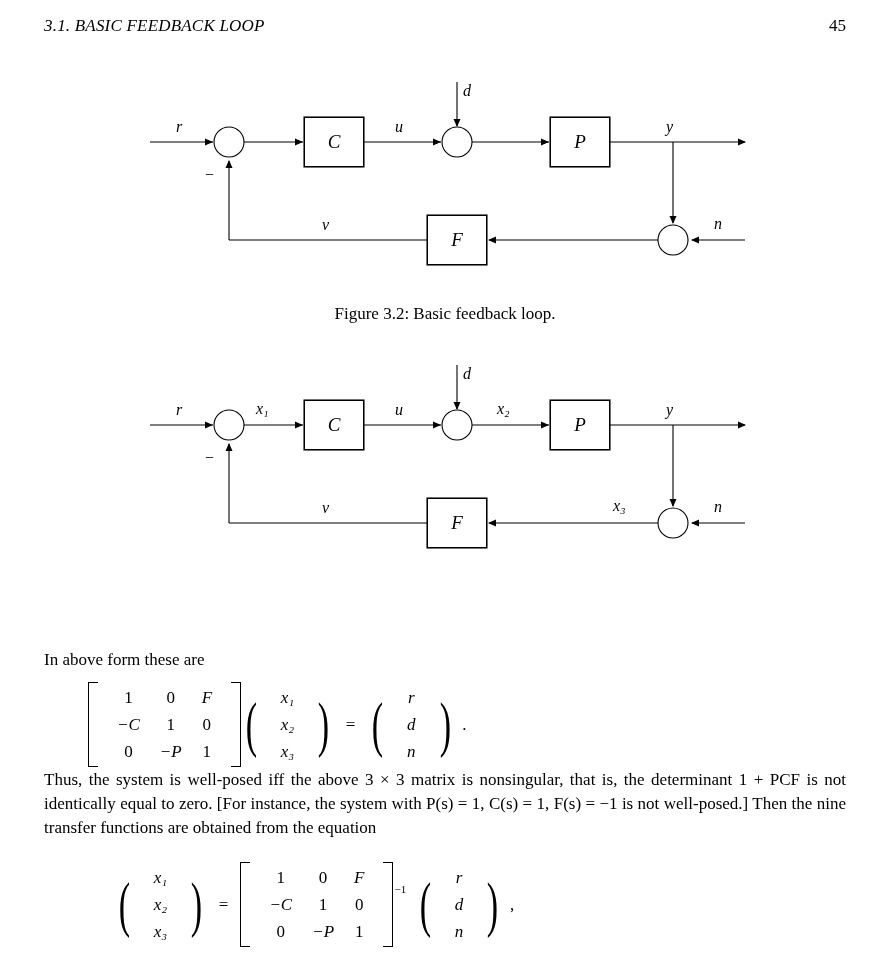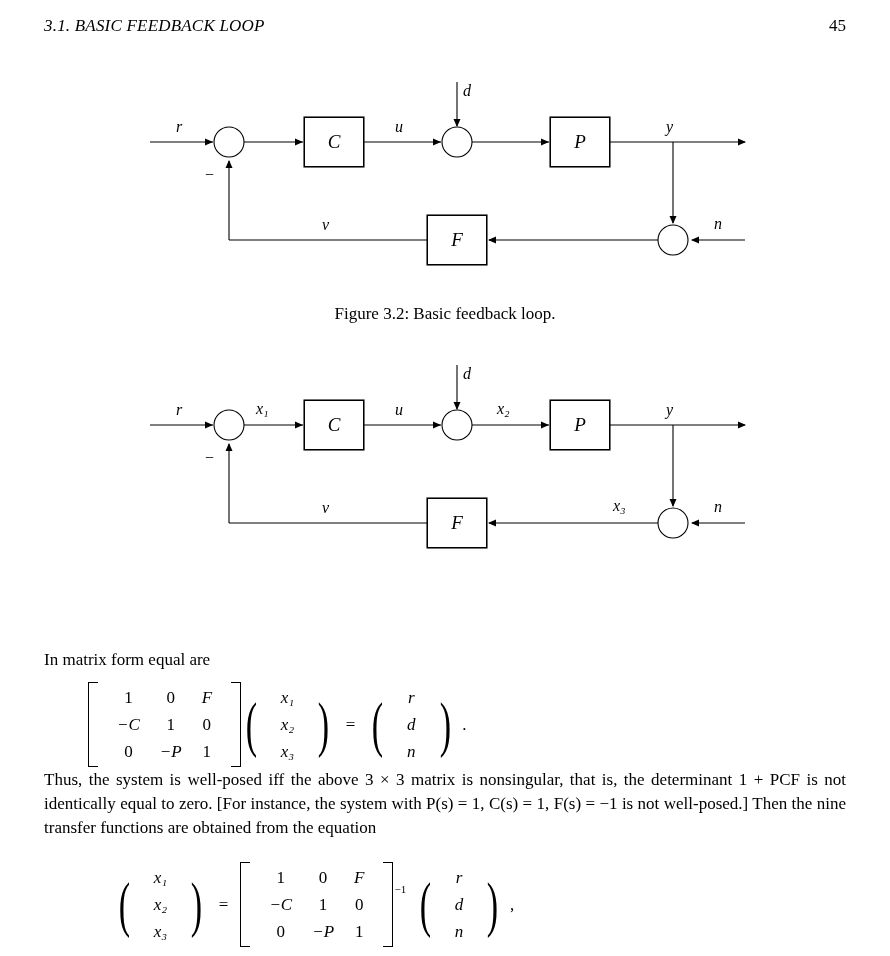--- a/index.html
+++ b/index.html
@@ -282,21 +282,21 @@
     <div class="lbl" style="left:395px; top:58px;">u</div>
     <div class="lbl" style="left:463px; top:22px;">d</div>
     <div class="lbl" style="left:497px; top:57px;">x₂</div>
     <div class="lbl" style="left:666px; top:58px;">y</div>
     <div class="lbl" style="left:714px; top:155px;">n</div>
     <div class="lbl" style="left:613px; top:154px;">x₃</div>
     <div class="lbl" style="left:322px; top:156px;">v</div>
     <div class="lbl" style="left:205px; top:106px; font-style:normal;">−</div>
   </div>
 
-  <div class="body-text t1">In matrix form equal are</div>
+  <div class="body-text t1">In above form these are</div>
 
   <div class="math-row m1">
     <span class="matrix">
       <span class="brk brk-l"></span>
       <span class="mgrid m3x3">
         <div class="up">1</div>
         <div class="up">0</div>
         <div>F</div>
         <div>−C</div>
         <div class="up">1</div>

